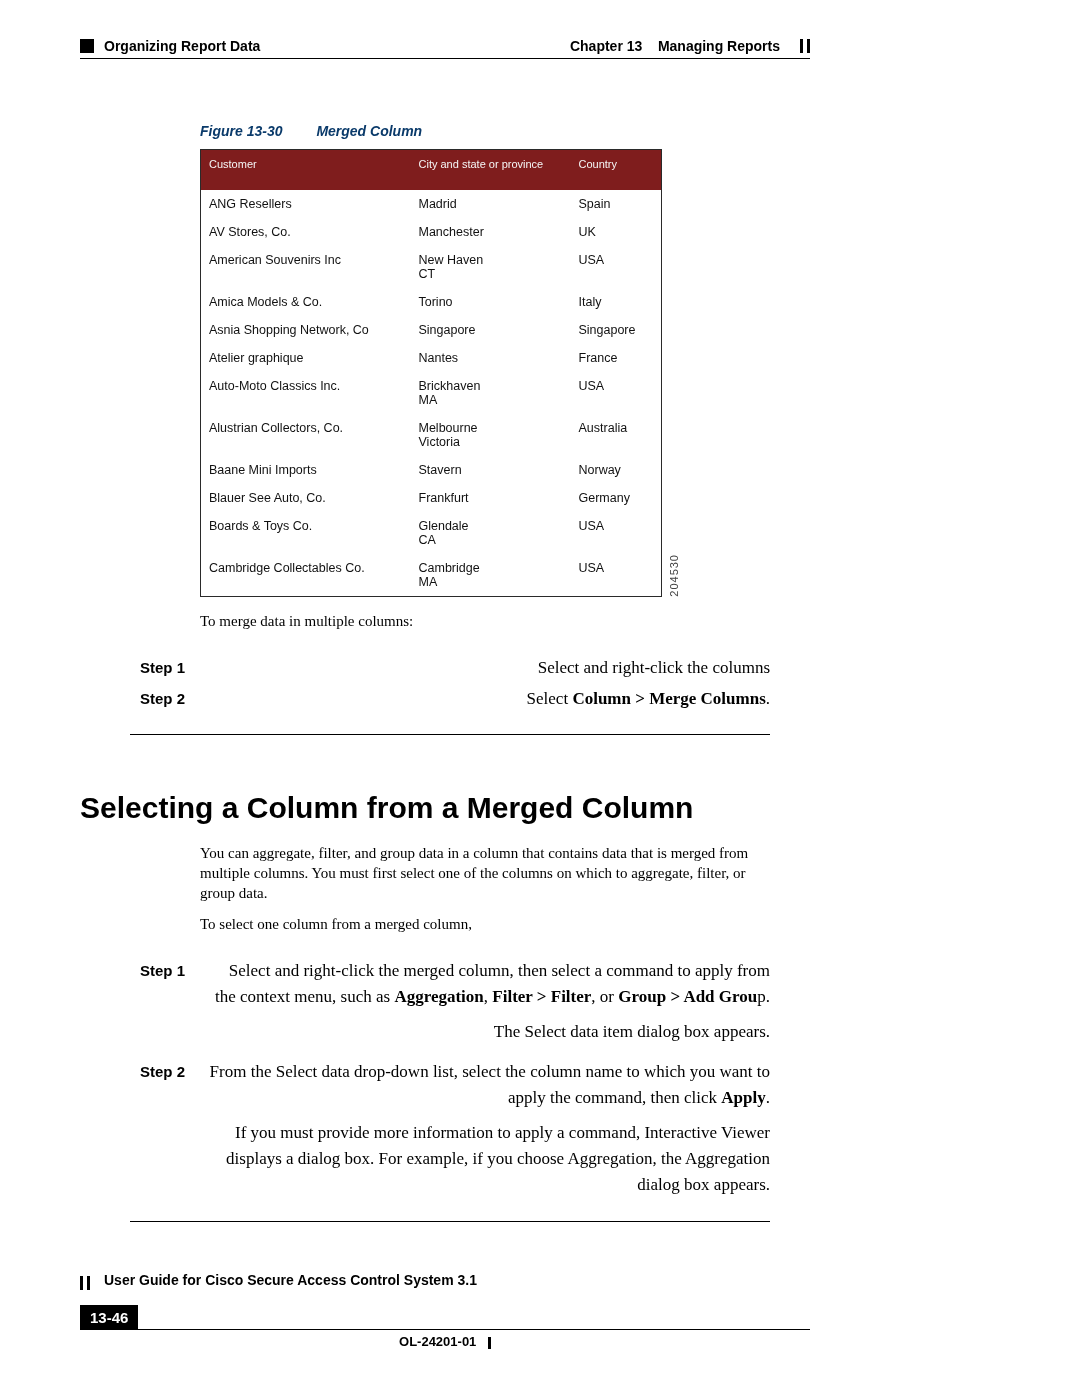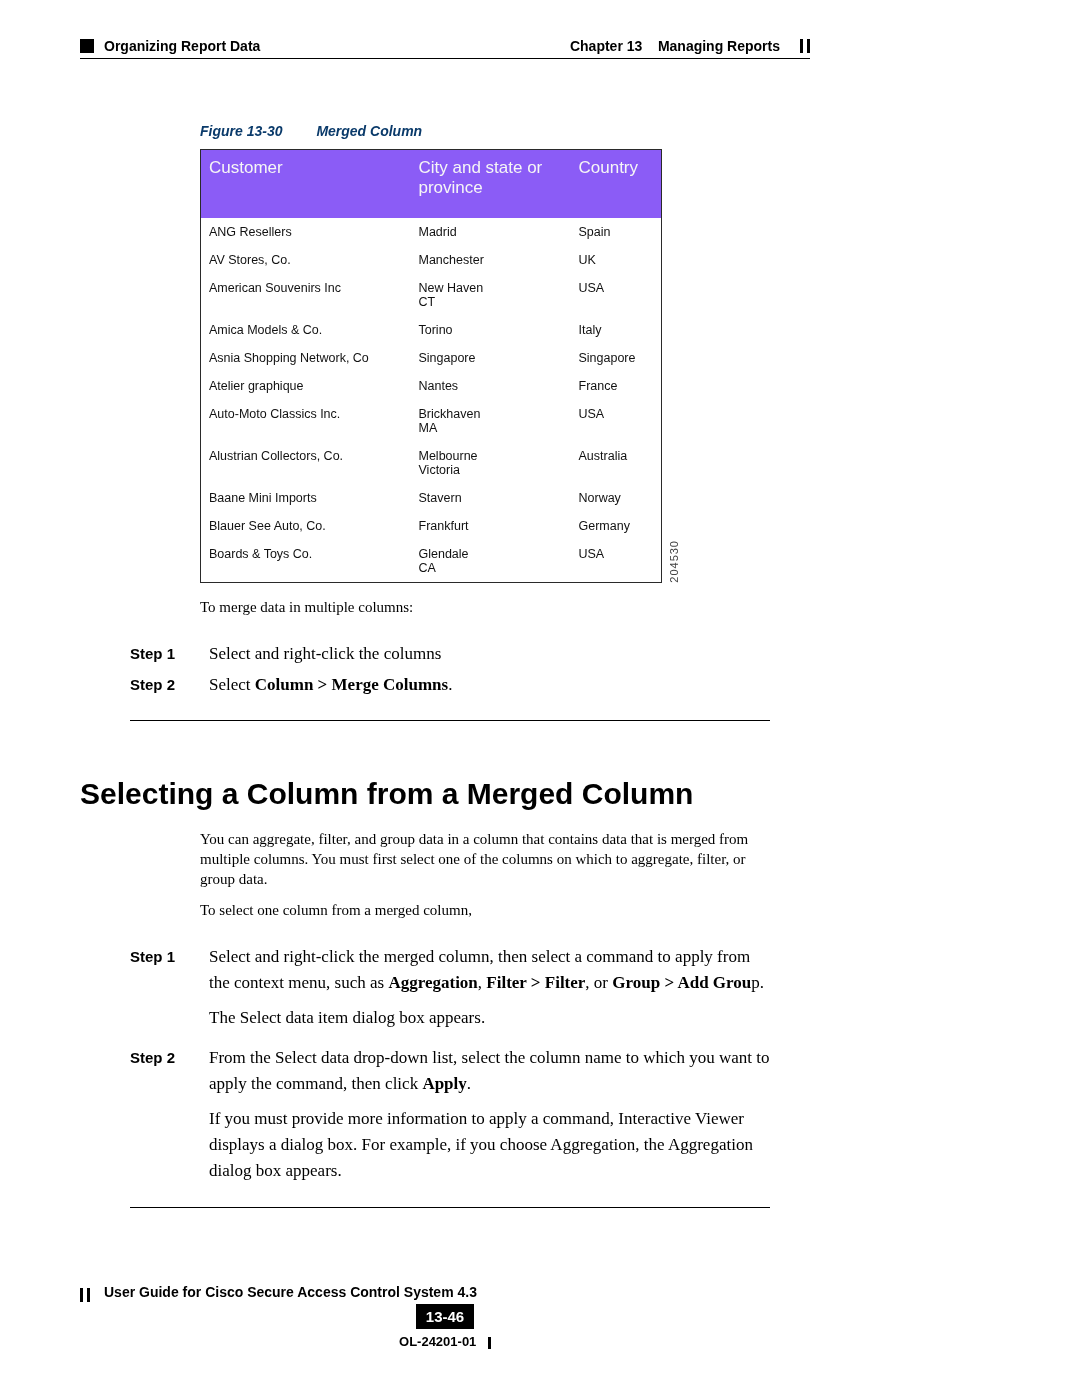--- a/index.html
+++ b/index.html
@@ -78,27 +78,27 @@
   }
   .fig-table {
     border: 1px solid #2a2a2a;
     border-collapse: collapse;
     font-family: Verdana, Arial, sans-serif;
     font-size: 12.5px;
     color: #111;
     width: 462px;
   }
   .fig-table th {
-    background: #8b5cf6;
+    background: #7f1d1d;
     color: #f6f6f6;
     font-weight: normal;
     text-align: left;
     padding: 8px 8px 20px 8px;
     vertical-align: top;
-    font-size: 17px;
+    font-size: 11px;
   }
   .fig-table td {
     padding: 7px 8px;
     vertical-align: top;
     font-size: 12.5px;
   }
   .fig-table td .sub { display: block; }
   .fig-id {
     writing-mode: vertical-rl;
     transform: rotate(180deg);
@@ -107,20 +107,21 @@
     color: #444;
     letter-spacing: 1px;
   }
   .body-p {
     font-size: 15px;
     line-height: 1.35;
     margin-top: 14px;
   }
   .steps {
     margin-top: 24px;
+    text-align: right;
   }
   .step-row {
     display: flex;
     gap: 24px;
     font-size: 17px;
     line-height: 1.55;
     margin-bottom: 4px;
   }
   .step-label {
     font-family: Arial, Helvetica, sans-serif;
@@ -169,23 +170,22 @@
     margin-right: 6px;
   }
   .footer-title {
     font-family: Arial, Helvetica, sans-serif;
     font-weight: bold;
     font-size: 14px;
     padding-bottom: 2px;
   }
   .footer-rule-wrap {
     display: flex;
-    align-items: center;
-    margin-top: 2px;
-    flex-direction: column;
+    align-items: flex-end;
+    margin-top: 15px;
   }
   .page-num-box {
     background: #000;
     color: #fff;
     font-family: Arial, Helvetica, sans-serif;
     font-weight: bold;
     font-size: 15px;
     padding: 4px 10px;
     display: inline-block;
   }
@@ -289,20 +289,25 @@
               <td>Norway</td>
             </tr>
             <tr>
               <td>Blauer See Auto, Co.</td>
               <td>Frankfurt</td>
               <td>Germany</td>
             </tr>
             <tr>
               <td>Boards &amp; Toys Co.</td>
               <td>Glendale<span class="sub">CA</span></td>
+              <td>USA</td>
+            </tr>
+            <tr>
+              <td>Cambridge Collectables Co.</td>
+              <td>Cambridge<span class="sub">MA</span></td>
               <td>USA</td>
             </tr>
           </tbody>
       </table>
       <div class="fig-id">204530</div>
     </div>
 
     <p class="body-p">To merge data in multiple columns:</p>
 
     <div class="steps">
@@ -346,21 +351,21 @@
       <hr class="step-sep">
     </div>
   </div>
 
   <div class="footer">
     <div class="footer-top">
       <span class="footer-bar-pair">
         <span class="vbar"></span>
           <span class="vbar"></span>
       </span>
-      <span class="footer-title">User Guide for Cisco Secure Access Control System 4.3</span>
+      <span class="footer-title">User Guide for Cisco Secure Access Control System 3.1</span>
     </div>
     <div class="footer-rule-wrap">
       <span class="page-num-box">13-46</span>
       <hr class="footer-rule">
     </div>
     <div class="ol-code">
       <span>OL-24201-01</span>
       <span class="vend"></span>
     </div>
   </div>

